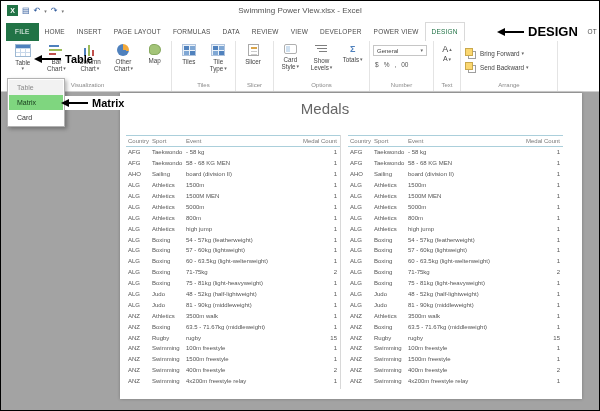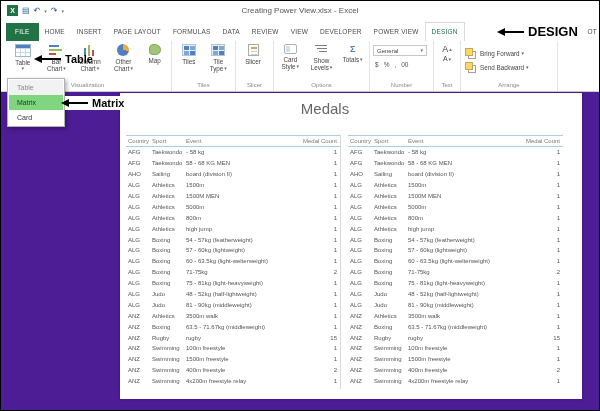--- a/index.html
+++ b/index.html
@@ -80,21 +80,21 @@
   .g-arr .rcontent{flex-direction:column;align-items:flex-start;gap:0;padding-top:5px;}
   .arr-row{display:flex;align-items:center;gap:2px;font-size:6.3px;color:#444;height:14px;}
 
   
   .menu{position:absolute;left:6px;top:77px;width:58px;background:#fff;border:1px solid #b2b2b2;box-shadow:2px 2px 4px rgba(0,0,0,.3);z-index:20;padding:1px;}
   .menu-item{height:15px;line-height:15px;padding-left:8px;font-size:7px;color:#333;}
   .menu-item.dim{color:#8a8a8a;background:#f2f2f2;}
   .menu-item.sel{background:#7fd67f;color:#16391b;}
 
   
-  .workspace{position:absolute;top:91px;left:0;right:0;bottom:0;background:#4c1d95;padding-left:17px;}
+  .workspace{position:absolute;top:91px;left:0;right:0;bottom:0;background:#a3a3a3;padding-left:17px;}
   .canvas{position:absolute;left:119px;top:1px;width:462px;height:306px;background:#fff;box-shadow:0 0 3px rgba(0,0,0,.25);}
   .pv-title{position:absolute;top:7px;left:30px;width:350px;text-align:center;font-size:15px;color:#666;}
   .pv-table{position:absolute;top:42px;width:215px;height:254px;font-size:6px;color:#555;}
   .pv-table.t1{left:6px;border-right:1px solid #d8d8d8;}
   .pv-table.t2{left:228px;}
   .pv-header{display:flex;height:12px;align-items:center;border-top:1px solid #abcfdb;border-bottom:1px solid #abcfdb;color:#7a7a7a;}
   .pv-row{display:flex;height:10.9px;align-items:center;}
   .c{overflow:hidden;white-space:nowrap;}
   .c.country{width:26px;padding-left:2px;}
   .c.sport{width:34px;}
@@ -116,21 +116,21 @@
 
   <div class="titlebar">
     <div class="qat">
       <span class="logo">X</span>
       <span class="qicon">▤</span>
       <span class="qicon">↶</span>
       <span class="qcaret">▾</span>
       <span class="qicon">↷</span>
       <span class="qcaret">▾</span>
     </div>
-    <div class="wtitle">Creating Power View.xlsx - Excel</div>
+    <div class="wtitle">Swimming Power View.xlsx - Excel</div>
   </div>
 
   <div class="tabrow">
     <div class="tab file">FILE</div>
     <div class="tab">HOME</div>
     <div class="tab">INSERT</div>
     <div class="tab">PAGE LAYOUT</div>
     <div class="tab">FORMULAS</div>
     <div class="tab">DATA</div>
     <div class="tab">REVIEW</div>

